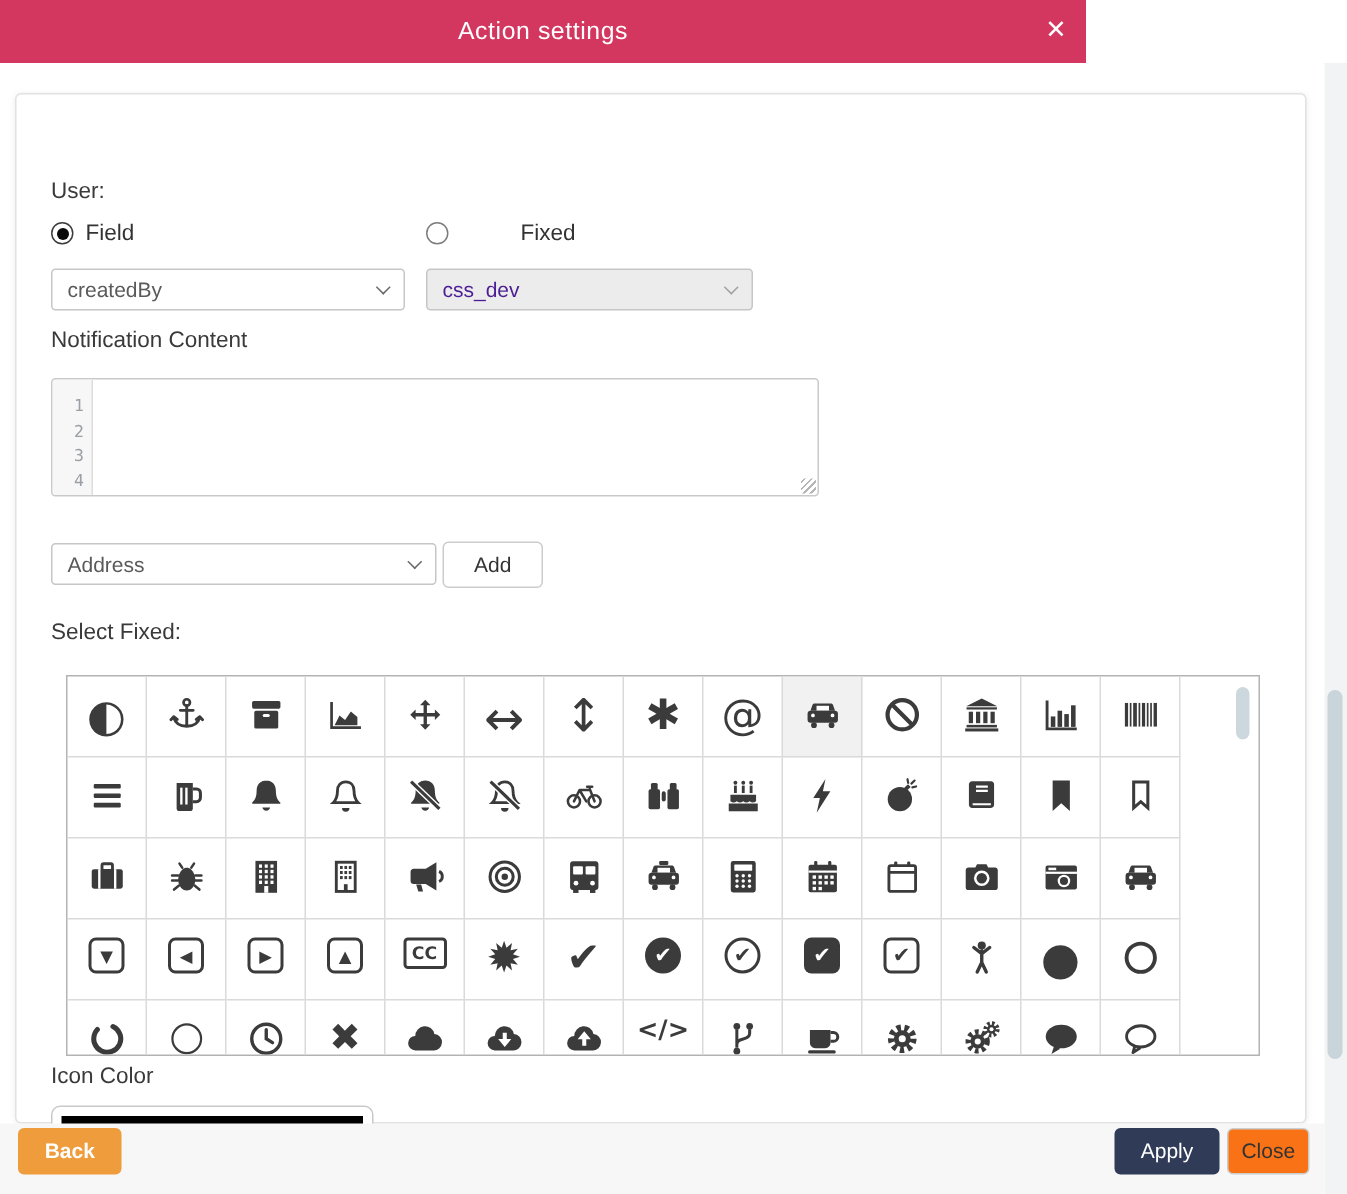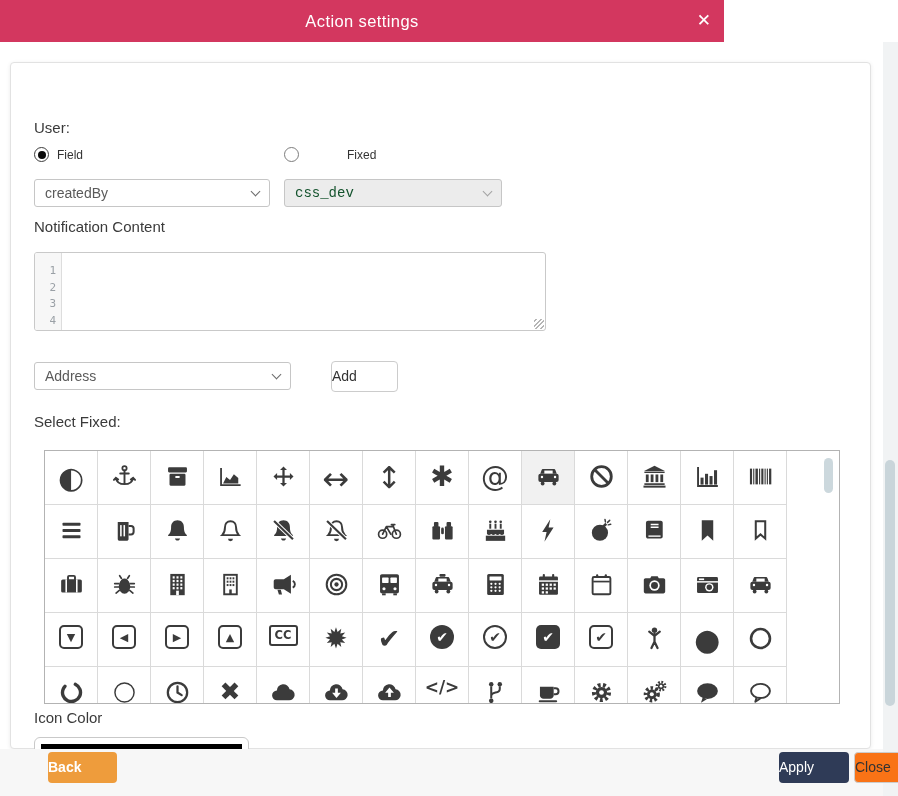--- a/index.html
+++ b/index.html
@@ -24,41 +24,41 @@
 
   .lbl{position:absolute;font-size:15px;color:#3a3a3a;}
 
   
   .sel{position:absolute;height:28px;background:#fff;border:1px solid #c6c6c6;border-radius:3px;cursor:pointer;}
   .sel .txt{display:block;line-height:26px;padding-left:10px;font-size:14px;color:#5a5a5a;
     white-space:nowrap;overflow:hidden;}
   .sel .chev{position:absolute;right:10px;top:8px;width:7px;height:7px;border-right:1.8px solid #6b6b6b;
     border-bottom:1.8px solid #6b6b6b;transform:rotate(45deg);}
   .sel.disabled{background:#ececec;}
-  .sel.disabled .txt{color:#14532d;font-family:Liberation Mono, monospace;}
+  .sel.disabled .txt{color:#4c1d95;}
   .sel.disabled .chev{border-color:#a3a3a3;}
 
   
   .radio-opt{position:absolute;display:flex;align-items:center;gap:8px;cursor:pointer;}
   .radio{width:15px;height:15px;border-radius:50%;border:1px solid #7d7d7d;background:#fff;
     display:inline-flex;align-items:center;justify-content:center;flex:0 0 auto;}
   .radio.checked{border-color:#3c3c3c;}
   .radio.checked::after{content:"";width:8px;height:8px;border-radius:50%;background:#0a0a0a;}
-  .radio-opt .rlbl{font-size:12px;color:#333;}
+  .radio-opt .rlbl{font-size:15px;color:#333;}
 
   
   .editor{position:absolute;border:1px solid #c9c9c9;border-radius:3px;background:#fff;display:flex;overflow:hidden;}
   .gutter{width:27px;background:#f7f7f7;border-right:1px solid #ddd;padding:10px 5px 0 0;text-align:right;
     font-family:"DejaVu Sans Mono",monospace;font-size:11px;line-height:16.5px;color:#9aa0a6;}
   .edit-area{flex:1;position:relative;}
   .grip{position:absolute;right:1px;bottom:1px;width:10px;height:10px;
     background:repeating-linear-gradient(-45deg,transparent 0 2px,#b5b5b5 2px 3.2px);}
 
   
-  .btn{position:absolute;border-radius:4px;font-size:14px;cursor:pointer;border:1px solid transparent;margin-left:36px;}
+  .btn{position:absolute;border-radius:4px;font-size:14px;text-align:center;cursor:pointer;border:1px solid transparent;}
   .btn-plain{background:#fff;border:1px solid #ccc;color:#333;}
   .btn-back{background:var(--back,#ee9c3c);color:#fff;font-weight:bold;border:none;}
   .btn-apply{background:var(--apply,#2f3b57);color:#fff;border:none;}
 
   
   .fa-btn{position:absolute;height:25px;background:#fff;border:1px solid #c6c6c6;border-radius:3px;
     display:flex;align-items:stretch;cursor:pointer;}
   .fa-btn .falabel{padding:0 9px;font-size:13.5px;color:#333;line-height:23px;}
   .fa-btn .facaret{width:21px;border-left:1px solid #ccc;display:flex;align-items:center;justify-content:center;
     font-size:10px;color:#333;font-family:"DejaVu Sans",sans-serif;}

